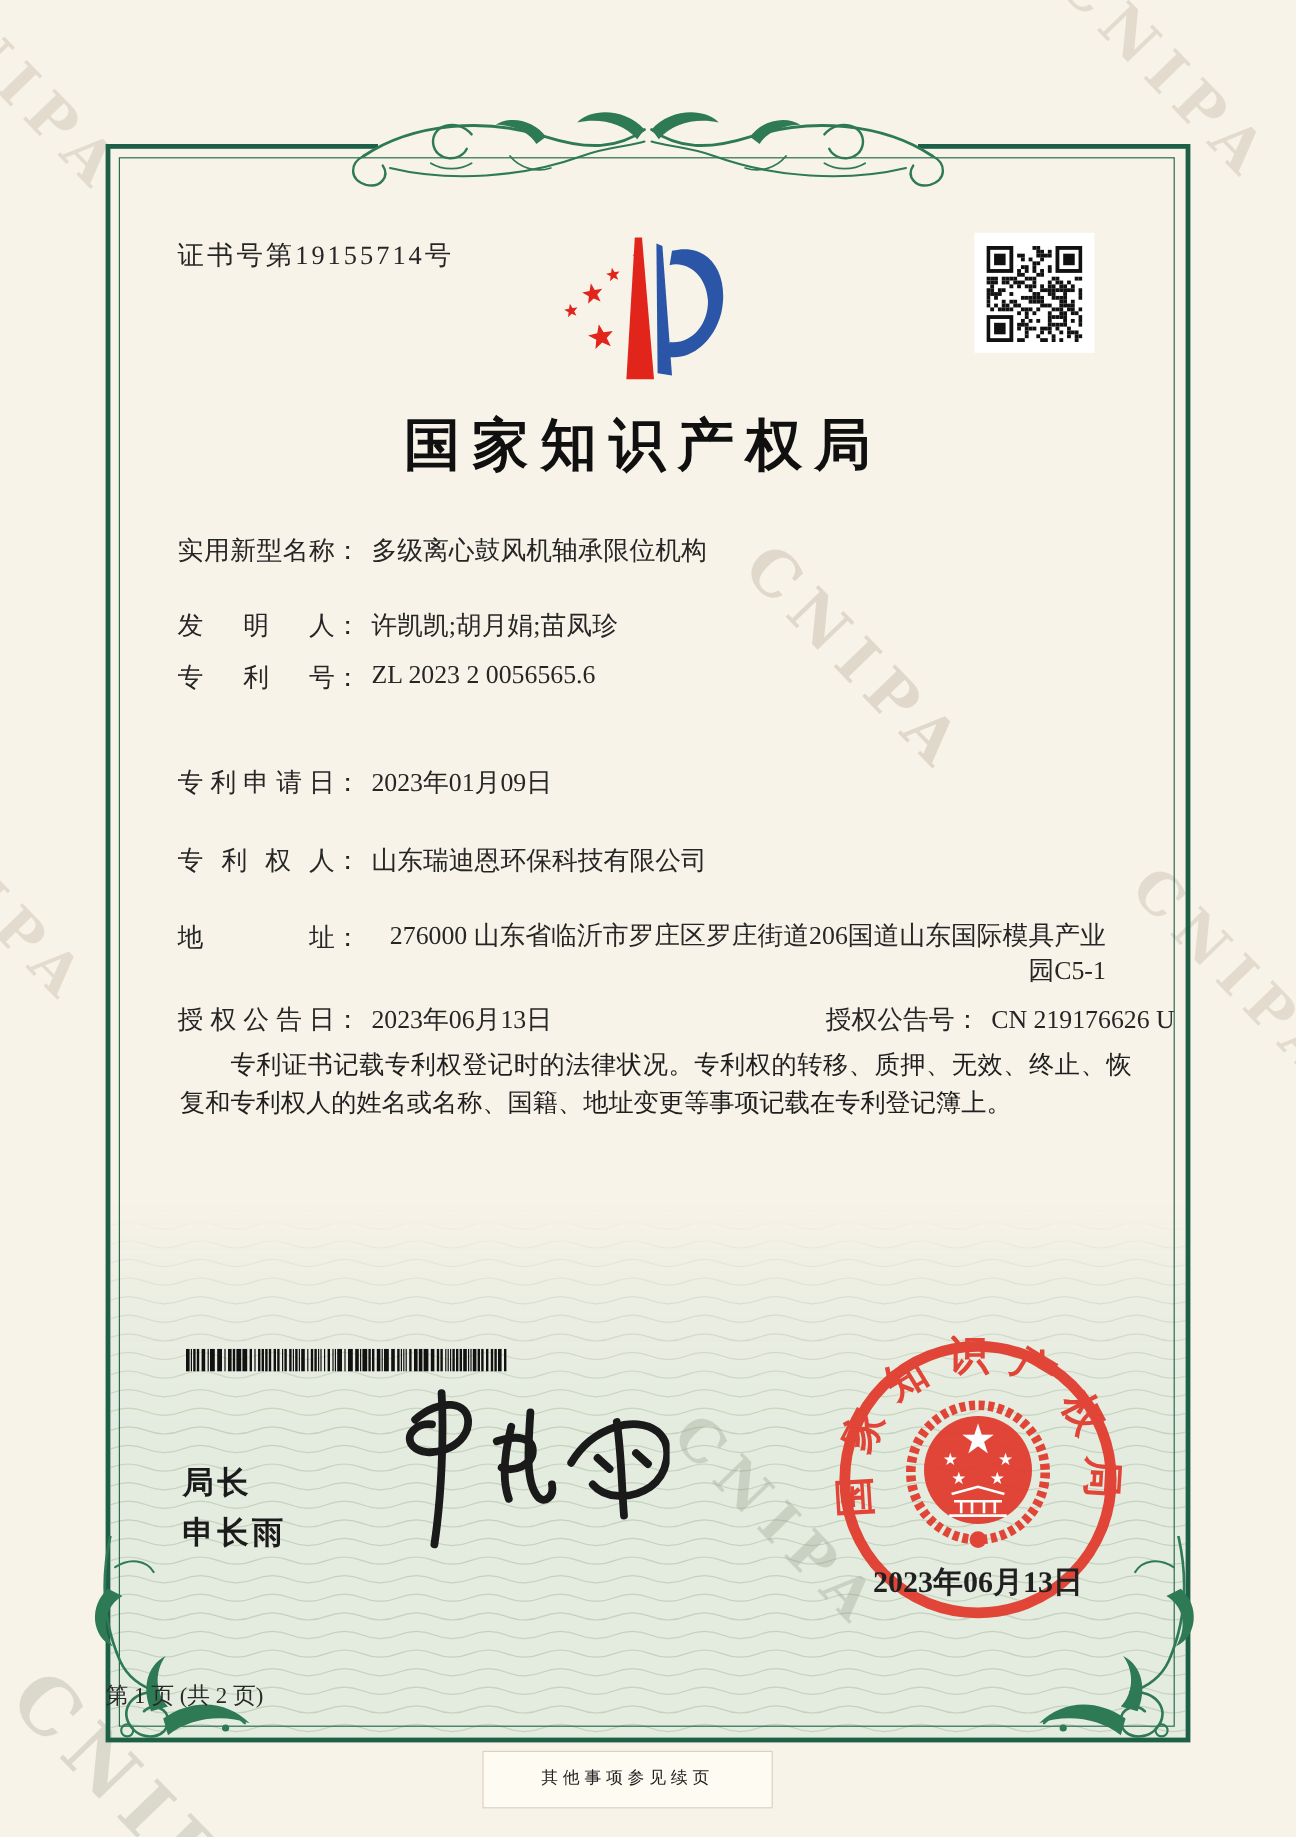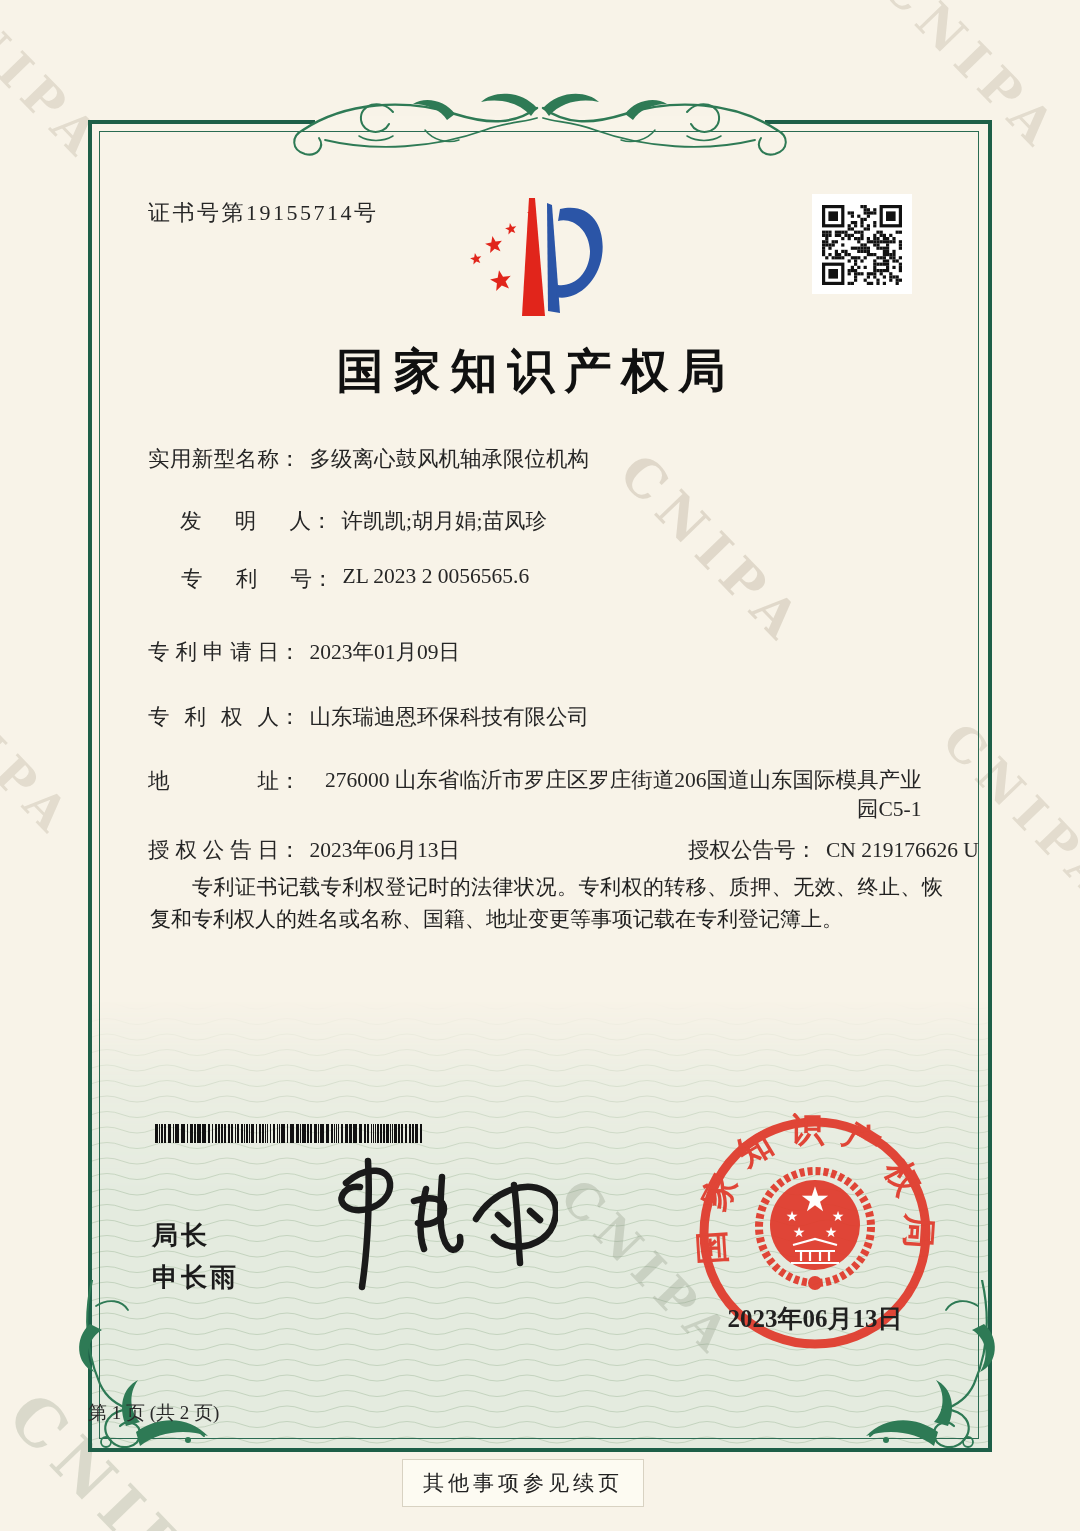--- a/index.html
+++ b/index.html
@@ -49,21 +49,21 @@
   .grant2{position:absolute; left:540px; top:0; font-size:21.5px; white-space:nowrap;}
   .paras{position:absolute; left:150px; top:872px; width:793px; font-size:21px; line-height:31.5px; color:#1f1f1f;}
   .paras p{margin:0; text-indent:2em; text-align:justify;}
   .paras p + p{margin-top:14px;font-style:italic;}
   .signoff{position:absolute; left:152px; font-family:Liberation Mono, monospace;
            font-weight:bold; font-size:26px; color:#1b1b1b; letter-spacing:3px;}
   .footer-page{position:absolute; left:88px; top:1400px; width:896px; text-align:left; font-size:19px; color:#2a2a2a;}
   .cont-box{
     position:absolute; left:402px; top:1459px; width:240px; height:46px;
     border:1px solid #d8d2c2; background:#fdfbf2; z-index:5;
-    text-align:center; line-height:46px; font-size:21px; letter-spacing:4px; color:#222;
+    text-align:center; line-height:46px; font-size:14px; letter-spacing:4px; color:#222;
   }
   .qr-wrap{position:absolute; left:812px; top:194px; width:100px; height:100px; background:#fff;}
   .qr-wrap svg{position:absolute; left:10px; top:11px;}
   .seal-wrap{position:absolute; left:695px; top:1113px; width:240px; height:240px; mix-blend-mode:multiply; opacity:.95;}
 </style>
 </head>
 <body>
 
 <div class="page">
 
@@ -389,24 +389,24 @@
           <rect x="3.2" y="60.800000000000004" width="16" height="16" fill="#fff"></rect>
           <rect x="6.4" y="64" width="9.600000000000001" height="9.600000000000001" fill="#111"></rect>
         </svg>
     </div>
 
     <div class="title">国家知识产权局</div>
 
     <div class="row" style="top:444px;">
       <span class="lbl">实用新型名称</span><span class="colon">：</span><span class="val">多级离心鼓风机轴承限位机构</span>
     </div>
-    <div class="row" style="top:506px;margin-left:32px;">
+    <div class="row" style="top:506px;">
       <span class="lbl">发明人</span><span class="colon">：</span><span class="val">许凯凯;胡月娟;苗凤珍</span>
     </div>
-    <div class="row" style="top:564px;margin-left:33px;">
+    <div class="row" style="top:550px;">
       <span class="lbl">专利号</span><span class="colon">：</span><span class="val">ZL 2023 2 0056565.6</span>
     </div>
     <div class="row" style="top:637px;">
       <span class="lbl">专利申请日</span><span class="colon">：</span><span class="val">2023年01月09日</span>
     </div>
     <div class="row" style="top:702px;">
       <span class="lbl">专利权人</span><span class="colon">：</span><span class="val">山东瑞迪恩环保科技有限公司</span>
     </div>
     <div class="row" style="top:766px;">
       <span class="lbl">地址</span><span class="colon">：</span><span class="val wrap">276000 山东省临沂市罗庄区罗庄街道206国道山东国际模具产业园C5-1</span>

